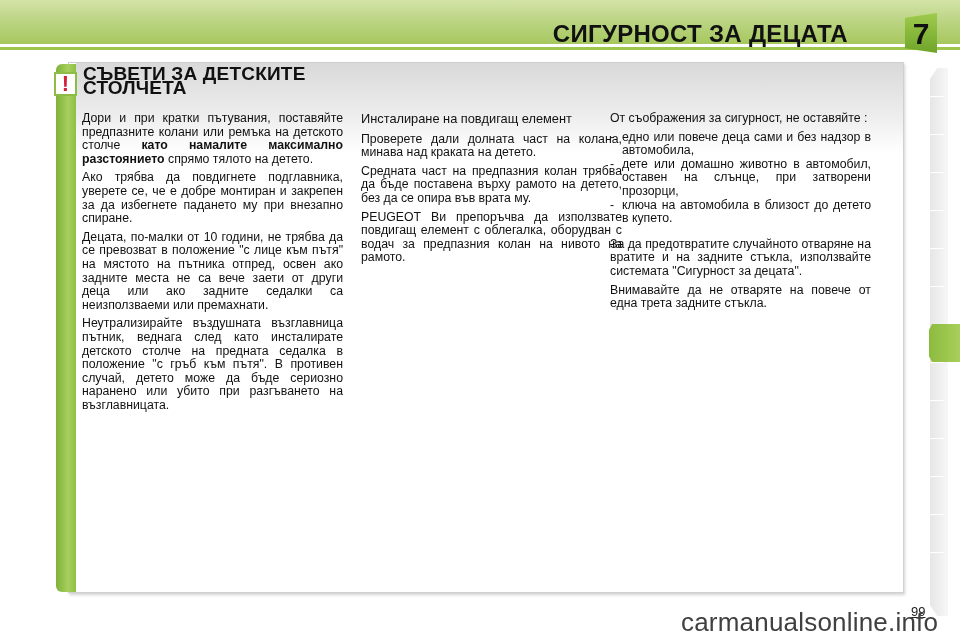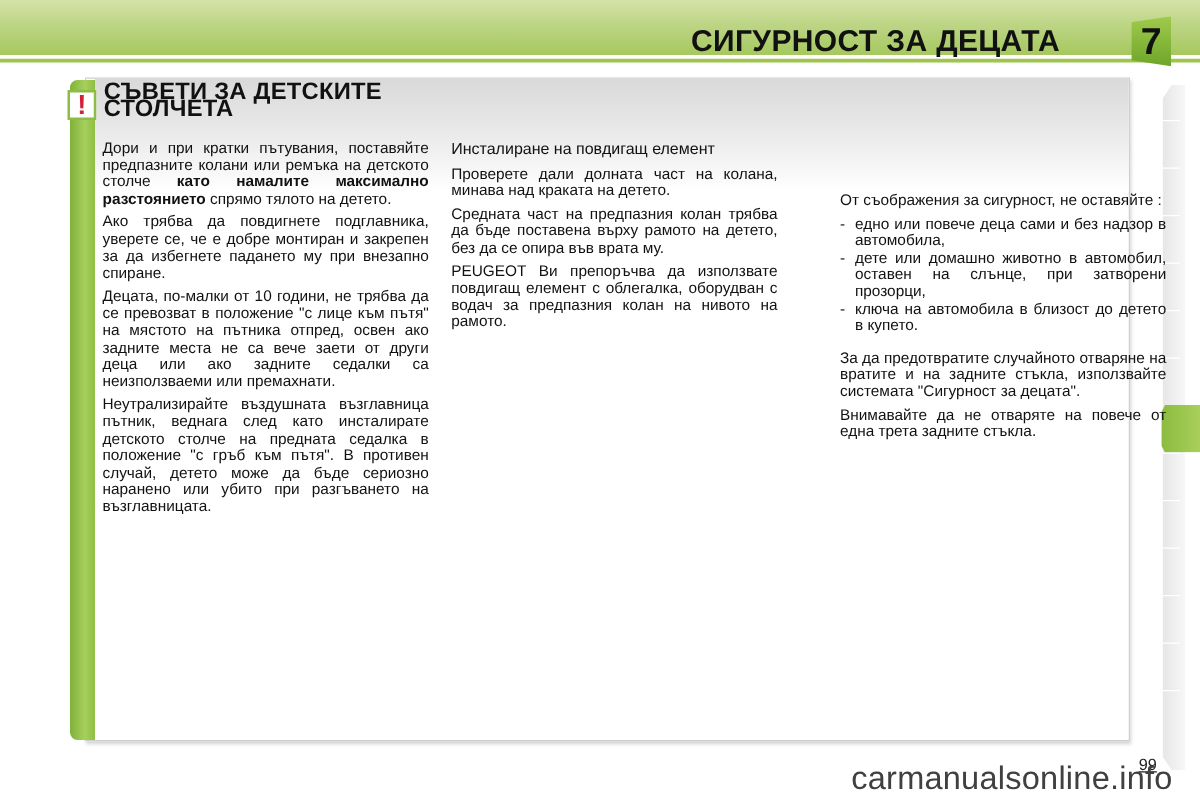--- a/index.html
+++ b/index.html
@@ -69,21 +69,21 @@
     font-weight: bold; font-size: 19px; line-height: 14px; letter-spacing: 0.2px;
   }
 
   .col {
     position: absolute; top: 112px;
     font-size: 12.3px; line-height: 13.6px; text-align: justify; color: #111;
   }
   .col p { margin-bottom: 5px; }
   .col1 { left: 82px; width: 261px; }
   .col2 { left: 361px; width: 261px; }
-  .col3 { left: 672px; width: 261px; margin-top: 42px; }
+  .col3 { left: 610px; width: 261px; }
   .bold { font-weight: bold; }
   .sub-title { font-weight: normal; font-size: 12.8px; line-height: 13.6px; margin-bottom: 7px; text-align: left; }
   .list-item { display: flex; margin-bottom: 0; }
   .list-dash { width: 12px; flex: none; }
   .list-text { flex: 1; text-align: justify; }
   .spacer { height: 12px; }
 
   .page-num { position: absolute; left: 911px; top: 604px; font-size: 13px; color: #222; text-decoration: underline; }
   .watermark {
     position: absolute; left: 681px; top: 607px;

